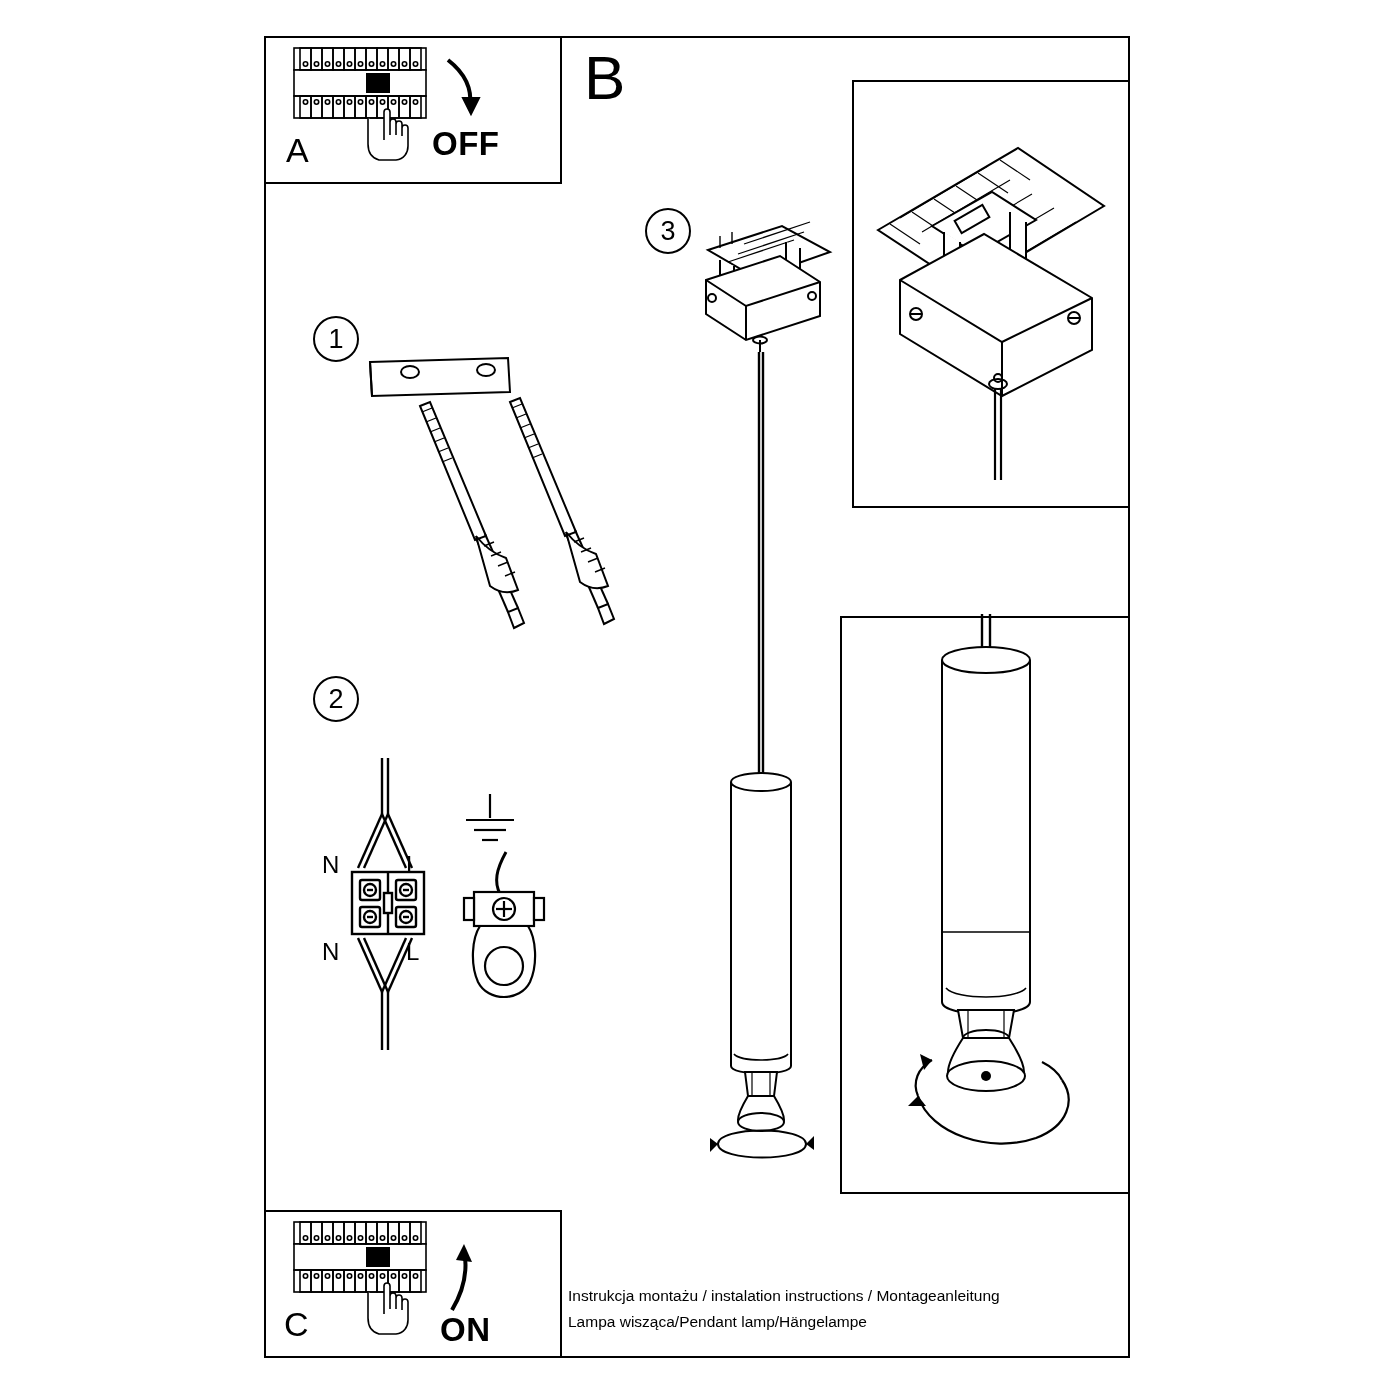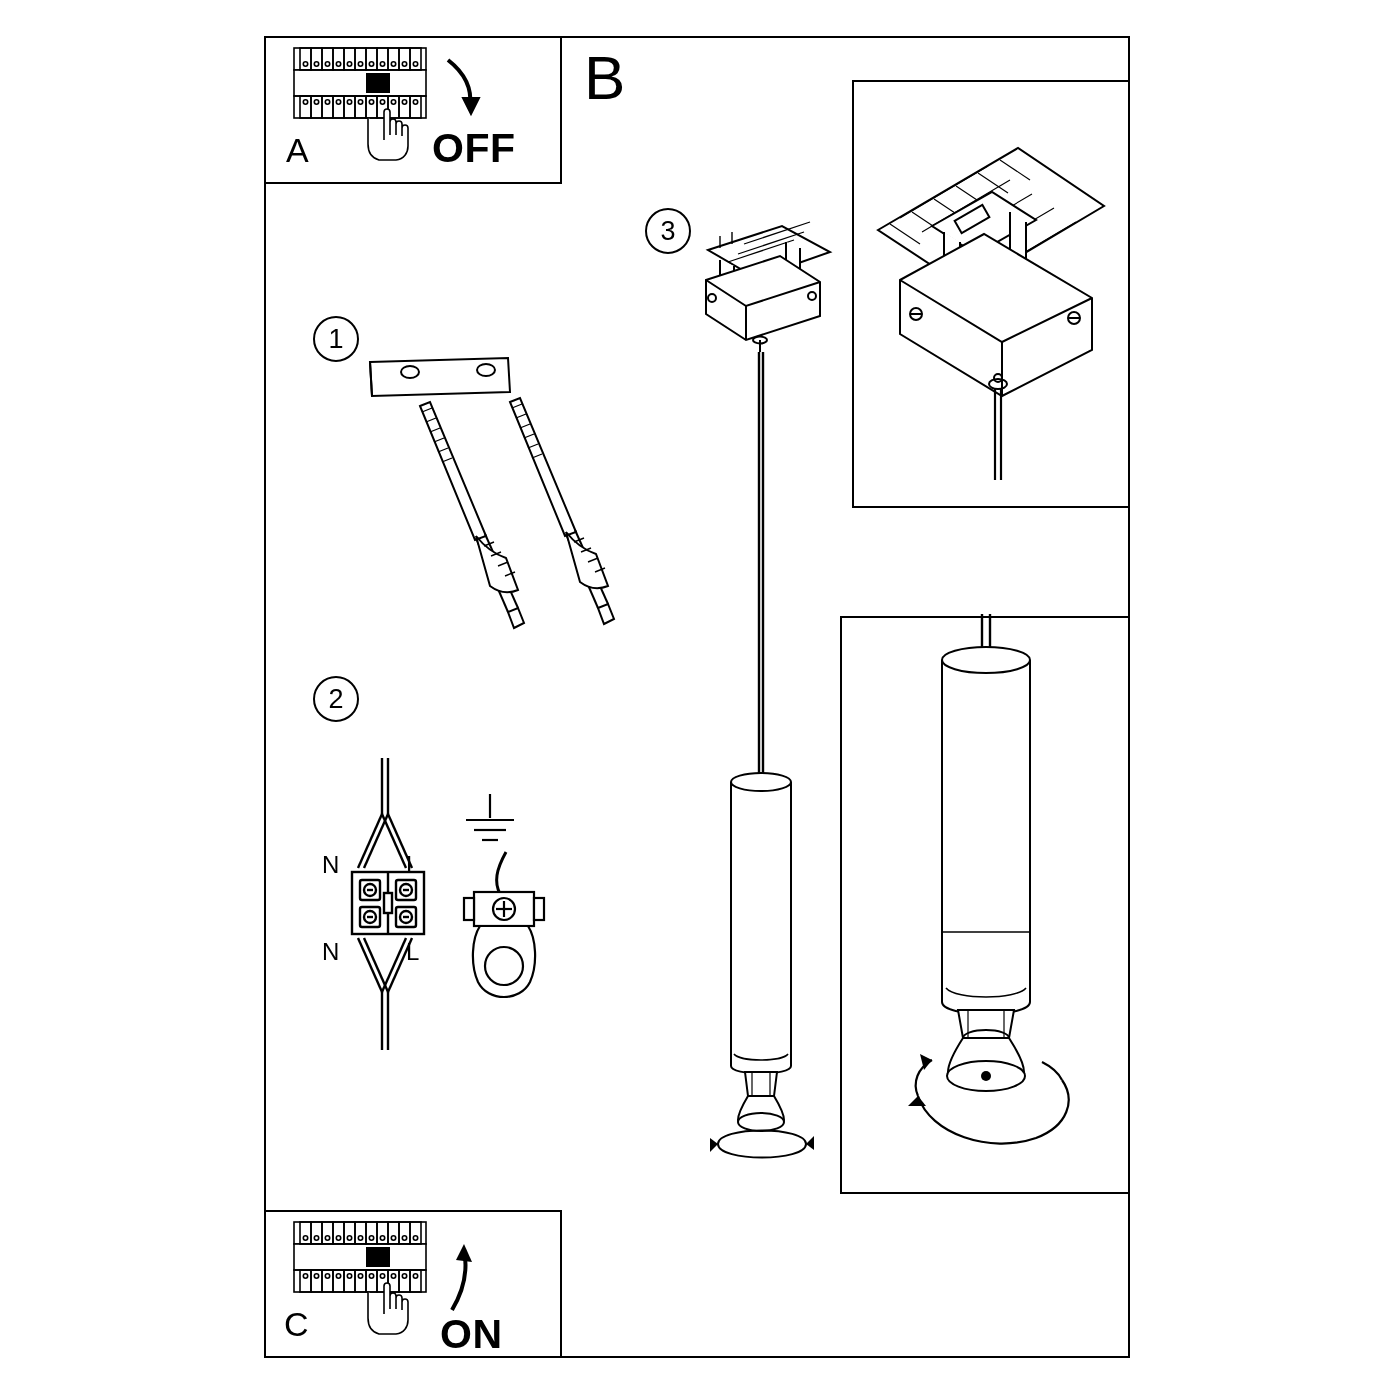--- a/index.html
+++ b/index.html
@@ -72,21 +72,21 @@
   }
   .letter-a { left: 286px; top: 131px; }
   .letter-c { left: 284px; top: 1305px; }
   .letter-b {
     left: 584px;
     top: 42px;
     font-size: 62px;
   }
   .word {
     position: absolute;
-    font-size: 41px;
+    font-size: 33px;
     font-weight: 700;
     letter-spacing: 0.5px;
   }
   .word-off { left: 432px; top: 125px; }
   .word-on  { left: 440px; top: 1299px; margin-top: 12px; }
   .stepnum {
     position: absolute;
     width: 46px;
     height: 46px;
     border: 2px solid #000;
@@ -494,14 +494,18 @@
                C128 84 122 84 122 88 L122 96 M122 92 L122 84 C122 80 116 80 116 84 L116 95
                M116 90 L116 82 C116 78 110 78 110 82 L110 95
                M110 90 L110 72 C110 68 104 68 104 72 L104 100" fill="#fff"></path>
     </g>
     <g>
       <path d="M172 96 C184 76 188 56 184 36" stroke="#000" stroke-width="4" fill="none"></path>
       <path d="M176 46 L184 30 L192 48 Z" fill="#000"></path>
     </g>
   </svg>
 
+  <div class="footer">
+    <div>Instrukcja montażu / instalation instructions / Montageanleitung</div>
+    <div>Lampa wisząca/Pendant lamp/Hängelampe</div>
+  </div>
 
 </div>
 
 </body></html>

